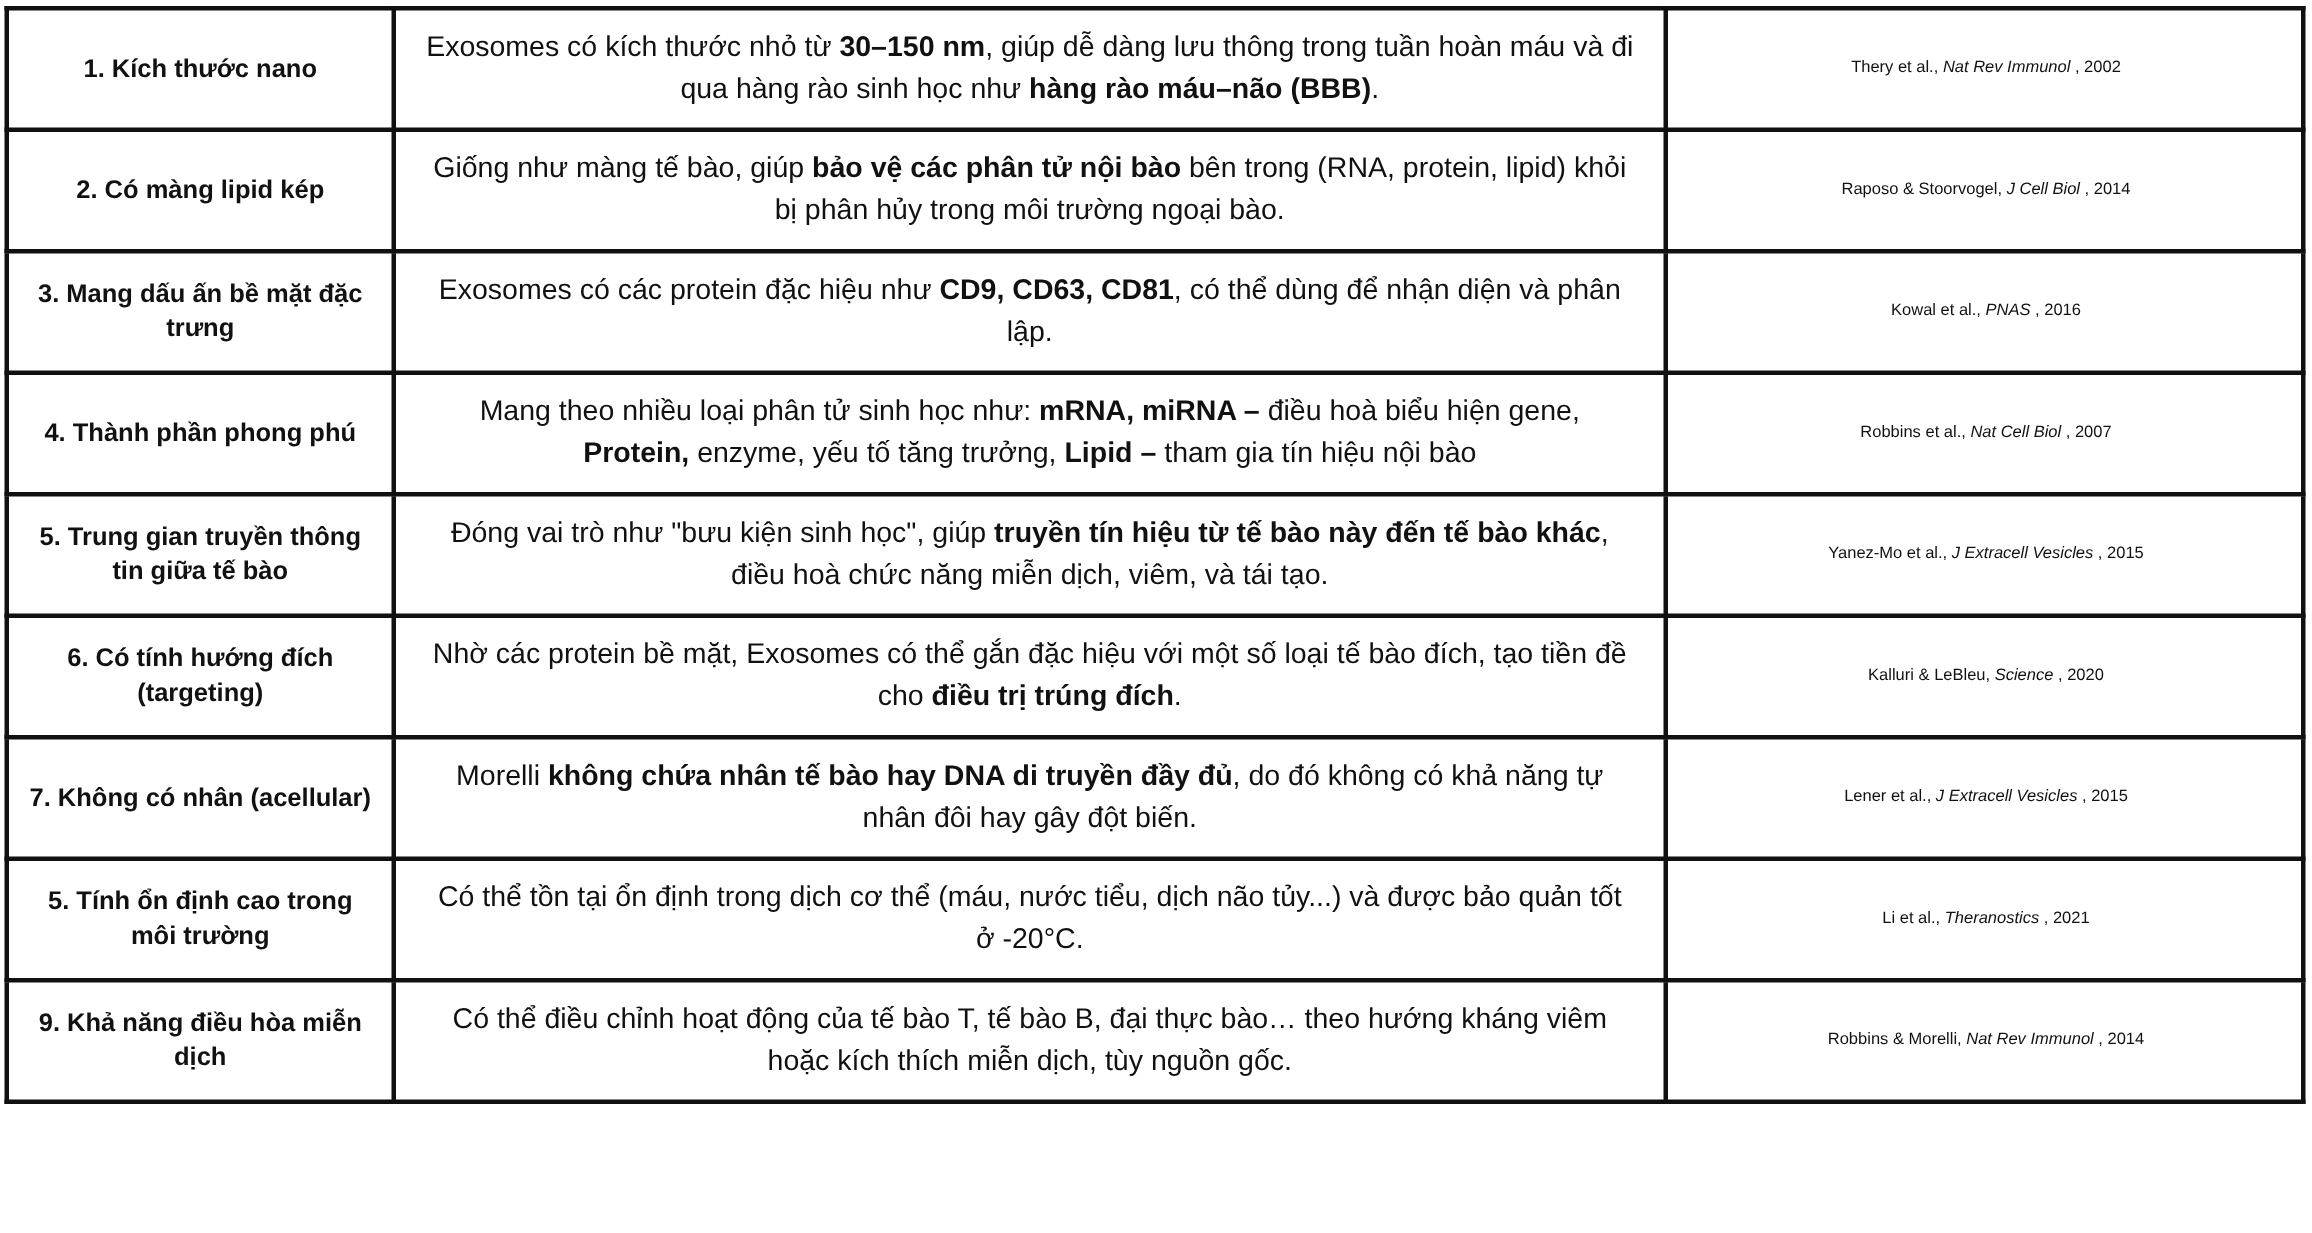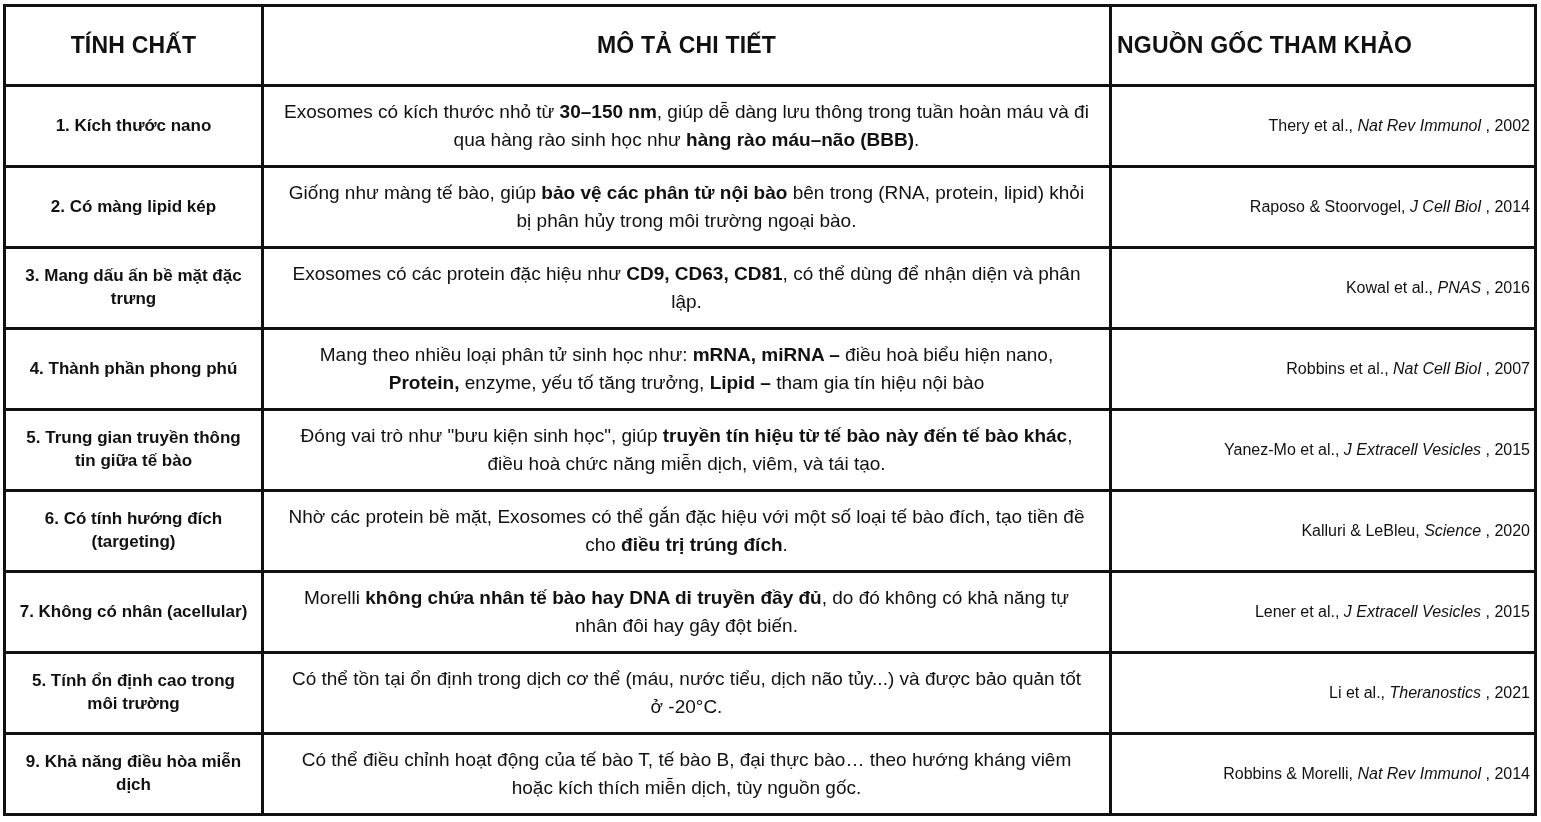--- a/index.html
+++ b/index.html
@@ -31,58 +31,53 @@
   th.h.left{text-align:left;padding-left:5px;}
   td.prop{
     font-weight:700;font-size:17px;text-align:center;
     padding:0 10px;line-height:1.35;
   }
   td.desc{
     font-size:19px;text-align:center;
     padding:0 20px;line-height:1.5;
   }
   td.ref{
-    font-size:16px;text-align:right;
+    font-size:11px;text-align:center;
     padding:0 4px 0 6px;line-height:1.4;
   }
 </style>
 </head>
 <body>
 
 <table class="props">
   <colgroup>
       <col class="c1">
       <col class="c2">
       <col class="c3">
     </colgroup>
   <tbody>
-      <tr class="hdr">
-    <th class="h">TÍNH CHẤT</th>
-    <th class="h">MÔ TẢ CHI TIẾT</th>
-    <th class="h left">NGUỒN GỐC THAM KHẢO</th>
-  </tr>
 
   <tr class="row">
     <td class="prop">1. Kích thước nano</td>
     <td class="desc"><span>Exosomes có kích thước nhỏ từ </span><span style="font-weight: 700;">30–150 nm</span><span>, giúp dễ dàng lưu thông trong tuần hoàn máu và đi qua hàng rào sinh học như </span><span style="font-weight: 700;">hàng rào máu–não (BBB)</span><span>.</span></td>
     <td class="ref"><span>Thery et al., </span><span style="font-style: italic;">Nat Rev Immunol</span><span> , 2002</span></td>
   </tr>
   <tr class="row">
     <td class="prop">2. Có màng lipid kép</td>
     <td class="desc"><span>Giống như màng tế bào, giúp </span><span style="font-weight: 700;">bảo vệ các phân tử nội bào</span><span> bên trong (RNA, protein, lipid) khỏi bị phân hủy trong môi trường ngoại bào.</span></td>
     <td class="ref"><span>Raposo &amp; Stoorvogel, </span><span style="font-style: italic;">J Cell Biol</span><span> , 2014</span></td>
   </tr>
   <tr class="row">
     <td class="prop">3. Mang dấu ấn bề mặt đặc trưng</td>
     <td class="desc"><span>Exosomes có các protein đặc hiệu như </span><span style="font-weight: 700;">CD9, CD63, CD81</span><span>, có thể dùng để nhận diện và phân lập.</span></td>
     <td class="ref"><span>Kowal et al., </span><span style="font-style: italic;">PNAS</span><span> , 2016</span></td>
   </tr>
   <tr class="row">
     <td class="prop">4. Thành phần phong phú</td>
-    <td class="desc"><span>Mang theo nhiều loại phân tử sinh học như: </span><span style="font-weight: 700;">mRNA, miRNA –</span><span> điều hoà biểu hiện nano, </span><span style="font-weight: 700;">Protein,</span><span> enzyme, yếu tố tăng trưởng, </span><span style="font-weight: 700;">Lipid –</span><span> tham gia tín hiệu nội bào</span></td>
+    <td class="desc"><span>Mang theo nhiều loại phân tử sinh học như: </span><span style="font-weight: 700;">mRNA, miRNA –</span><span> điều hoà biểu hiện gene, </span><span style="font-weight: 700;">Protein,</span><span> enzyme, yếu tố tăng trưởng, </span><span style="font-weight: 700;">Lipid –</span><span> tham gia tín hiệu nội bào</span></td>
     <td class="ref"><span>Robbins et al., </span><span style="font-style: italic;">Nat Cell Biol</span><span> , 2007</span></td>
   </tr>
   <tr class="row">
     <td class="prop">5. Trung gian truyền thông tin giữa tế bào</td>
     <td class="desc"><span>Đóng vai trò như "bưu kiện sinh học", giúp </span><span style="font-weight: 700;">truyền tín hiệu từ tế bào này đến tế bào khác</span><span>, điều hoà chức năng miễn dịch, viêm, và tái tạo.</span></td>
     <td class="ref"><span>Yanez-Mo et al., </span><span style="font-style: italic;">J Extracell Vesicles</span><span> , 2015</span></td>
   </tr>
   <tr class="row">
     <td class="prop">6. Có tính hướng đích (targeting)</td>
     <td class="desc"><span>Nhờ các protein bề mặt, Exosomes có thể gắn đặc hiệu với một số loại tế bào đích, tạo tiền đề cho </span><span style="font-weight: 700;">điều trị trúng đích</span><span>.</span></td>

